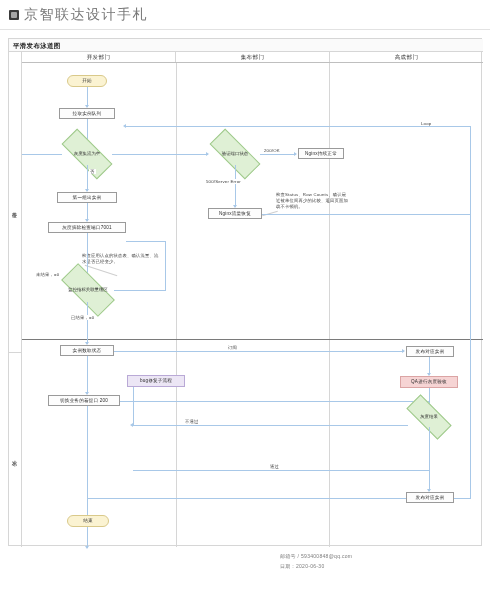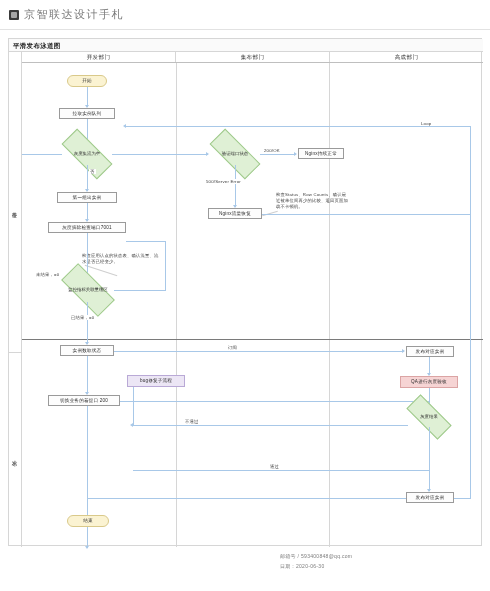--- a/index.html
+++ b/index.html
@@ -20,21 +20,21 @@
   }
   .brand-logo {
     width:10px; height:10px; background:#3a3a3a; border-radius:1px;
     display:inline-block; position:relative;
   }
   .brand-logo:after{
     content:""; position:absolute; left:2px; top:2px; width:6px; height:6px;
     background:#fff; border-radius:1px; opacity:.55;
   }
   .brand-text {
-    font-size:11px; color:#4a4a4a; letter-spacing:1.5px;
+    font-size:14px; color:#4a4a4a; letter-spacing:1.5px;
     font-family:"Liberation Serif","DejaVu Serif", serif;
     opacity:.75;
   }
 
   
   .frame {
     position:absolute; left:8px; top:38px; width:474px; height:508px;
     border:1px solid #d6d6d6; background:#fff;
   }
   .doc-title {

